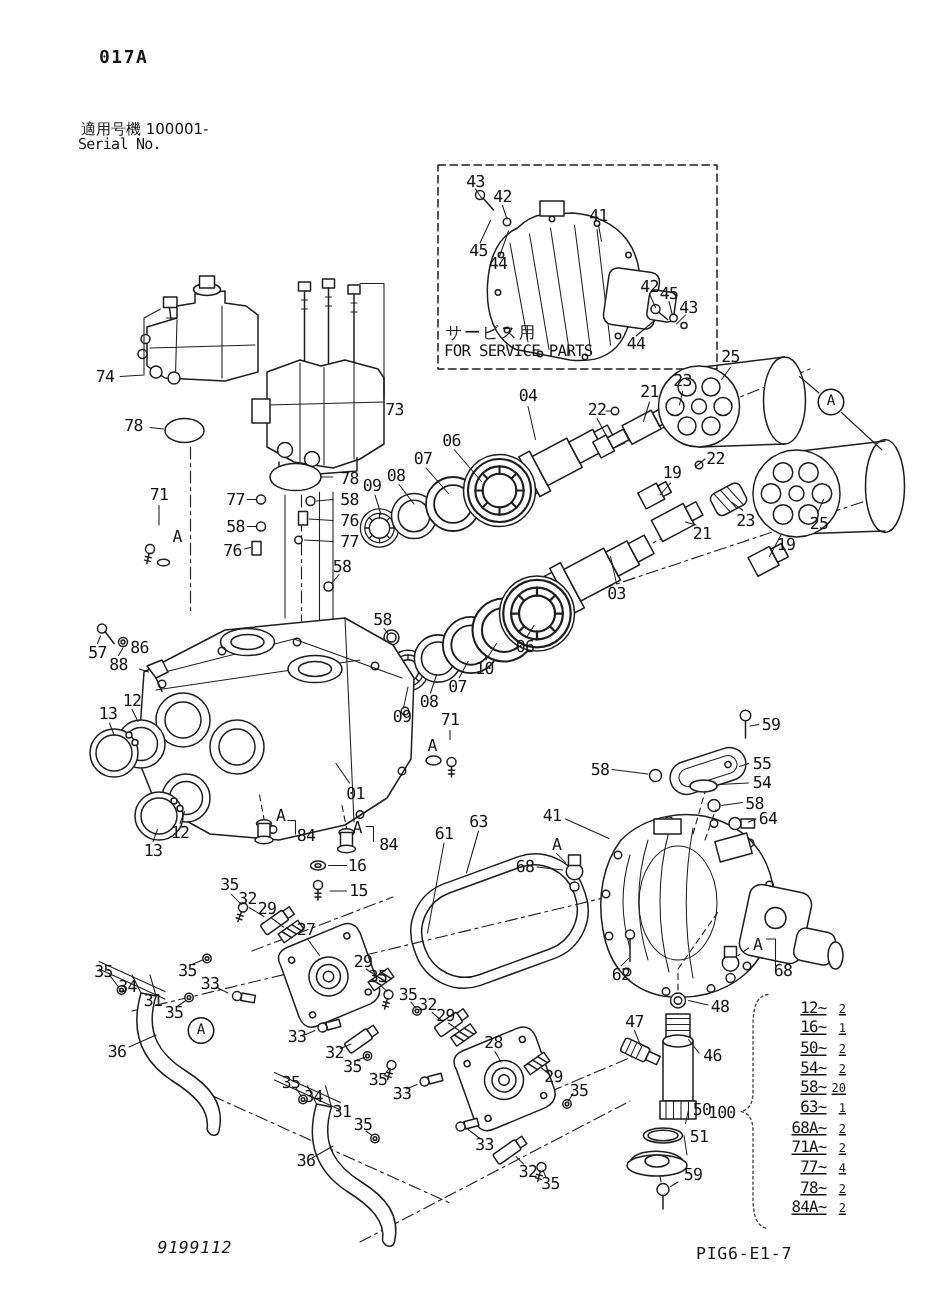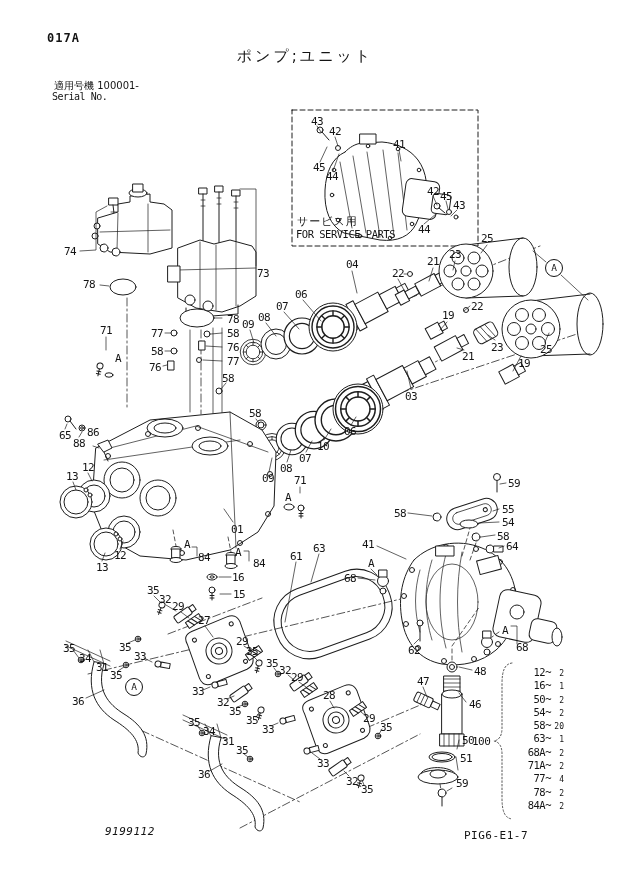--- a/index.html
+++ b/index.html
@@ -10,30 +10,30 @@
   #artwork .fw{fill:#ffffff;}
   #artwork .tn{stroke-width:.7;}
   #artwork .dd{stroke-width:.75;stroke-dasharray:8 3 2 3;}
   #artwork .dsh{stroke-width:.75;stroke-dasharray:4 3;}
   #artwork .dot{stroke-width:.9;stroke-dasharray:1.6 2;stroke:#444;}
   #artwork .box{stroke-dasharray:5 3;stroke-width:1;}
   .co{position:absolute;transform:translate(-50%,-50%);font-size:11px;line-height:11px;
       letter-spacing:-.5px;white-space:nowrap;}
   .co.circ{border:1.2px solid #141414;border-radius:50%;width:16px;height:16px;
       line-height:15px;text-align:center;font-size:9.5px;letter-spacing:0;}
-  .hdr-code{position:absolute;left:47px;top:31px;font-size:12px;font-weight:bold;letter-spacing:1px;}
+  .hdr-code{position:absolute;left:66px;top:31px;font-size:12px;font-weight:bold;letter-spacing:1px;}
   .title-jp{position:absolute;left:0;width:610px;top:47px;text-align:center;font-size:15px;
       letter-spacing:3px;font-family:"DejaVu Sans",sans-serif;}
   .title-en{position:absolute;left:0;width:606px;top:69px;text-align:center;font-size:13px;letter-spacing:2px;}
   .serial-jp{position:absolute;left:54px;top:79px;font-size:10px;font-family:"DejaVu Sans",sans-serif;}
   .serial-en{position:absolute;left:52px;top:91px;font-size:10px;letter-spacing:-.5px;text-align:center;}
   .svc-jp{position:absolute;left:297px;top:214px;font-size:11px;font-family:"DejaVu Sans",sans-serif;letter-spacing:1px;}
   .svc-en{position:absolute;left:296px;top:228px;font-size:10.5px;letter-spacing:-.5px;}
   .legend{position:absolute;left:506px;top:666px;width:58px;}
-  .lrow{display:flex;justify-content:flex-end;align-items:baseline;height:13.3px;font-size:10.5px;}
+  .lrow{display:flex;justify-content:flex-end;align-items:baseline;height:13.3px;font-size:10.5px;text-decoration:underline;}
   .lref{letter-spacing:-.5px;}
   .lqty{display:inline-block;width:13px;text-align:right;font-size:8px;}
   .lgroup{position:absolute;left:472px;top:735px;font-size:11px;letter-spacing:-.5px;}
   .foot-left{position:absolute;left:60px;top:825px;font-size:11px;font-style:italic;letter-spacing:.5px;margin-left:45px;}
   .foot-right{position:absolute;left:464px;top:829px;font-size:11px;letter-spacing:.5px;}
 </style>
 </head>
 <body>
 
 <div class="page">
@@ -474,21 +474,20 @@
                          M495,340 L488,335 M464,350 L457,348 M521,356 L513,371 M545,342 L549,333
                          M411,389 L407,371 M303,300 L321,321 M284,312 L299,329 M266,323 L276,336
                          M250,330 L254,343 M256,419 L259,423 M351,425 L356,417 M324,440 L331,429
                          M306,452 L312,441 M287,462 L291,450 M269,472 L272,458"></path>
     <circle cx="410" cy="274" r="2.5" class="fw"></circle>
 
     <path class="dot" d="M512,663 C505,664 502,670 502,684 L502,728 C502,736 499,740 494,741 C499,742 502,746 502,754 L502,798 C502,812 505,818 512,819"></path>
   </svg>
 
   <div class="hdr-code">017A</div>
-  <div class="title-jp">ポンプ;ユニット</div>
   <div class="serial-jp">適用号機  100001-</div>
   <div class="serial-en">Serial No.</div>
 
   <div class="svc-jp">サービス用</div>
   <div class="svc-en">FOR SERVICE PARTS</div>
 
   <div id="callout-layer">
       <span class="co" style="left: 317px; top: 121px;">43</span>
       <span class="co" style="left: 335px; top: 131px;">42</span>
       <span class="co" style="left: 399px; top: 144px;">41</span>
@@ -529,21 +528,21 @@
       <span class="co" style="left: 264px; top: 317px;">08</span>
       <span class="co" style="left: 248px; top: 324px;">09</span>
       <span class="co" style="left: 255px; top: 413px;">58</span>
       <span class="co" style="left: 350px; top: 431px;">06</span>
       <span class="co" style="left: 323px; top: 446px;">10</span>
       <span class="co" style="left: 305px; top: 458px;">07</span>
       <span class="co" style="left: 286px; top: 468px;">08</span>
       <span class="co" style="left: 268px; top: 478px;">09</span>
       <span class="co" style="left: 300px; top: 480px;">71</span>
       <span class="co" style="left: 288px; top: 497px;">A</span>
-      <span class="co" style="left: 65px; top: 435px;">65</span>
+      <span class="co" style="left: 65px; top: 435px;">57</span>
       <span class="co" style="left: 79px; top: 443px;">88</span>
       <span class="co" style="left: 93px; top: 432px;">86</span>
       <span class="co" style="left: 72px; top: 476px;">13</span>
       <span class="co" style="left: 88px; top: 467px;">12</span>
       <span class="co" style="left: 120px; top: 555px;">12</span>
       <span class="co" style="left: 102px; top: 567px;">13</span>
       <span class="co" style="left: 237px; top: 529px;">01</span>
       <span class="co" style="left: 187px; top: 544px;">A</span>
       <span class="co" style="left: 204px; top: 557px;">84</span>
       <span class="co" style="left: 238px; top: 552px;">A</span>

